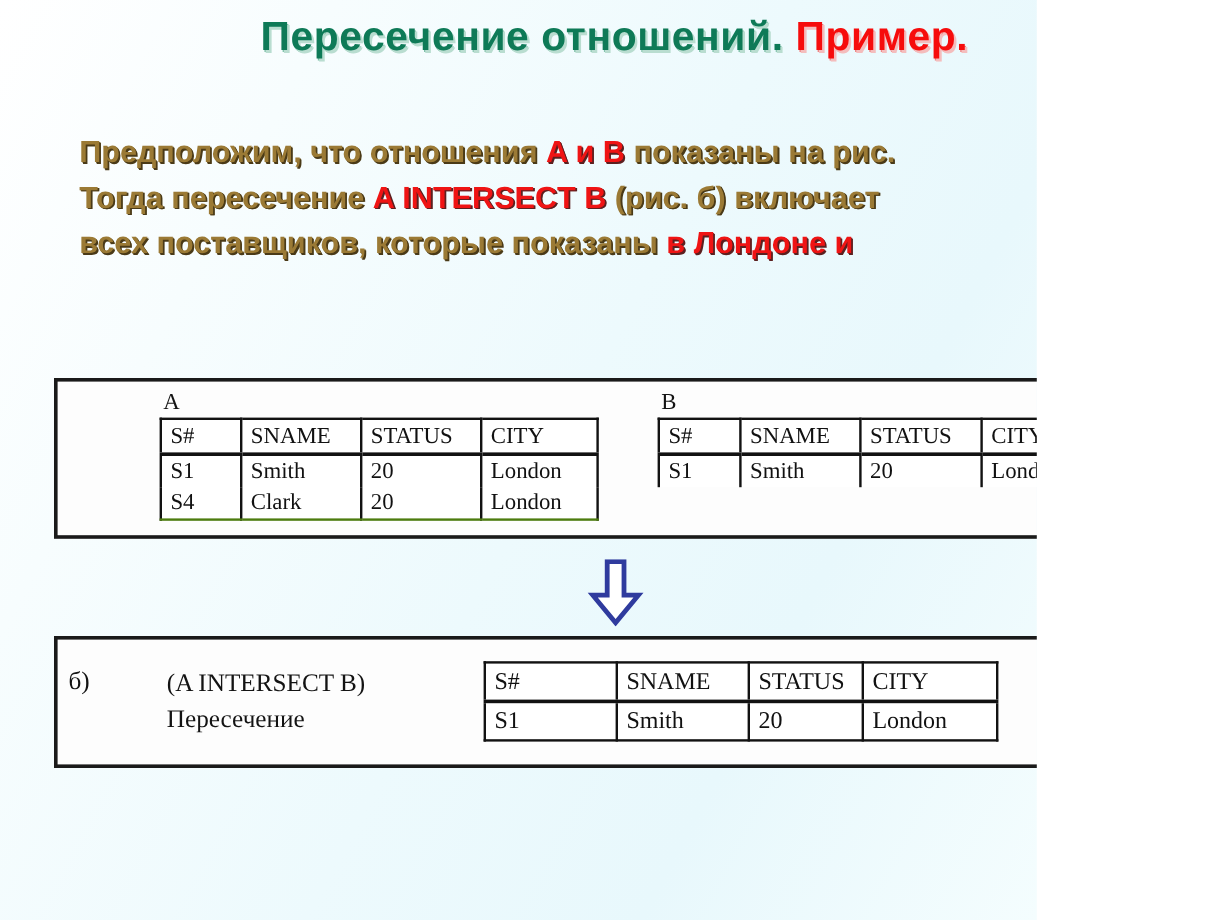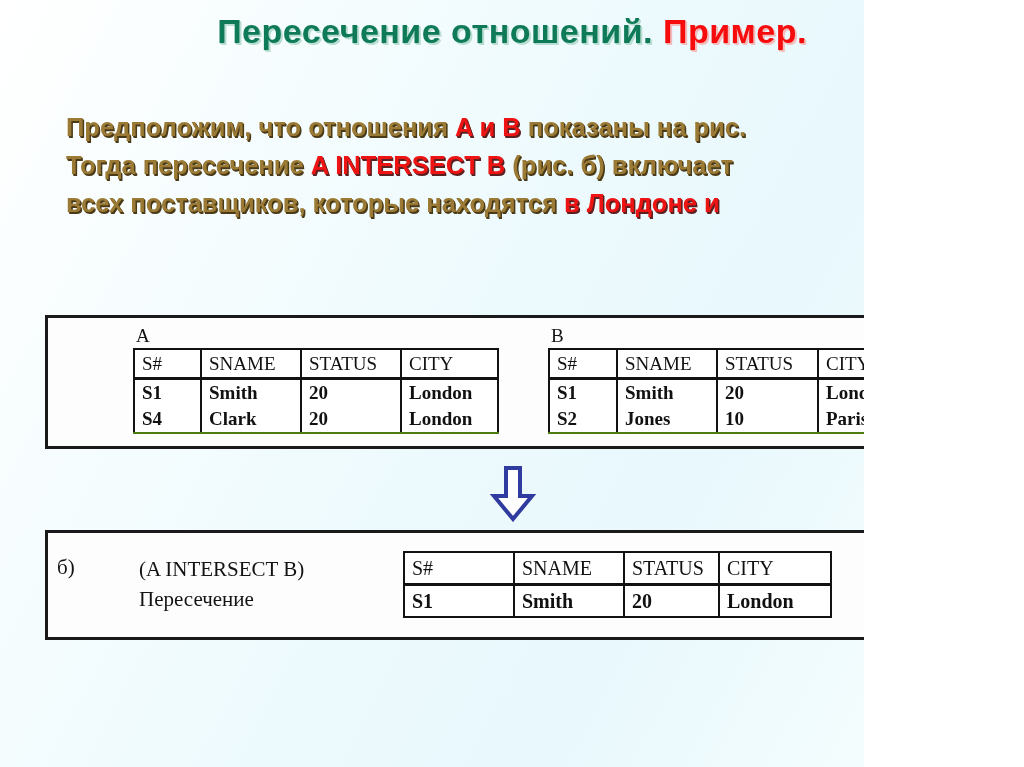--- a/index.html
+++ b/index.html
@@ -115,21 +115,20 @@
     white-space: nowrap;
   }
   .rel-table tr.hdr td {
     border-bottom-width: 3px;
   }
   .rel-table tr.body-row td {
     border-top: none;
     border-bottom: none;
     height: 26px;
     line-height: 26px;
-    font-weight: bold;
   }
   .rel-table tr.body-row.last td {
     border-bottom: 2px solid #4d7c0f;
   }
 
   
   #table-a { left: 133px; top: 348px; width: 364px; }
   #label-a { left: 136px; top: 326px; }
   
   #table-b { left: 548px; top: 348px; width: 367px; }
@@ -188,21 +187,21 @@
 
 <div id="slide">
 
   <div id="title">
     <span class="t-green">Пересечение отношений.</span><span> </span><span class="t-red">Пример.</span>
   </div>
 
   <div id="body-text">
     <div class="ln"><span class="c-gold">Предположим, что отношения </span><span class="c-red">A и B</span><span class="c-gold"> показаны на рис.</span></div>
     <div class="ln"><span class="c-gold">Тогда пересечение </span><span class="c-red">A INTERSECT B</span><span class="c-gold"> (рис. б) включает</span></div>
-    <div class="ln"><span class="c-gold">всех поставщиков, которые находятся </span><span class="c-red">в Лондоне и</span></div>
+    <div class="ln"><span class="c-gold">всех поставщиков, которые показаны </span><span class="c-red">в Лондоне и</span></div>
   </div>
 
   <div class="panel" id="panel-top"></div>
 
   <div class="rel-label" id="label-a">A</div>
   <table class="rel-table" id="table-a">
     <colgroup>
       <col class="col-sn">
         <col class="col-sname">
         <col class="col-status">
@@ -244,26 +243,20 @@
         <td>SNAME</td>
         <td>STATUS</td>
         <td>CITY</td>
       </tr>
       <tr class="body-row">
         <td>S1</td>
         <td>Smith</td>
         <td>20</td>
         <td>London</td>
       </tr>
-      <tr class="body-row last">
-        <td>S2</td>
-        <td>Jones</td>
-        <td>10</td>
-        <td>Paris</td>
-      </tr>
     </tbody>
   </table>
 
   <svg id="arrow" viewBox="0 0 48 56">
     <polygon points="17,2 31,2 31,30 43,30 24,53 5,30 17,30" fill="#ffffff" stroke="#2f3b9e" stroke-width="4" stroke-linejoin="miter"></polygon>
   </svg>
 
   <div class="panel" id="panel-bottom"></div>
 
   <div id="fig-letter">б)</div>

